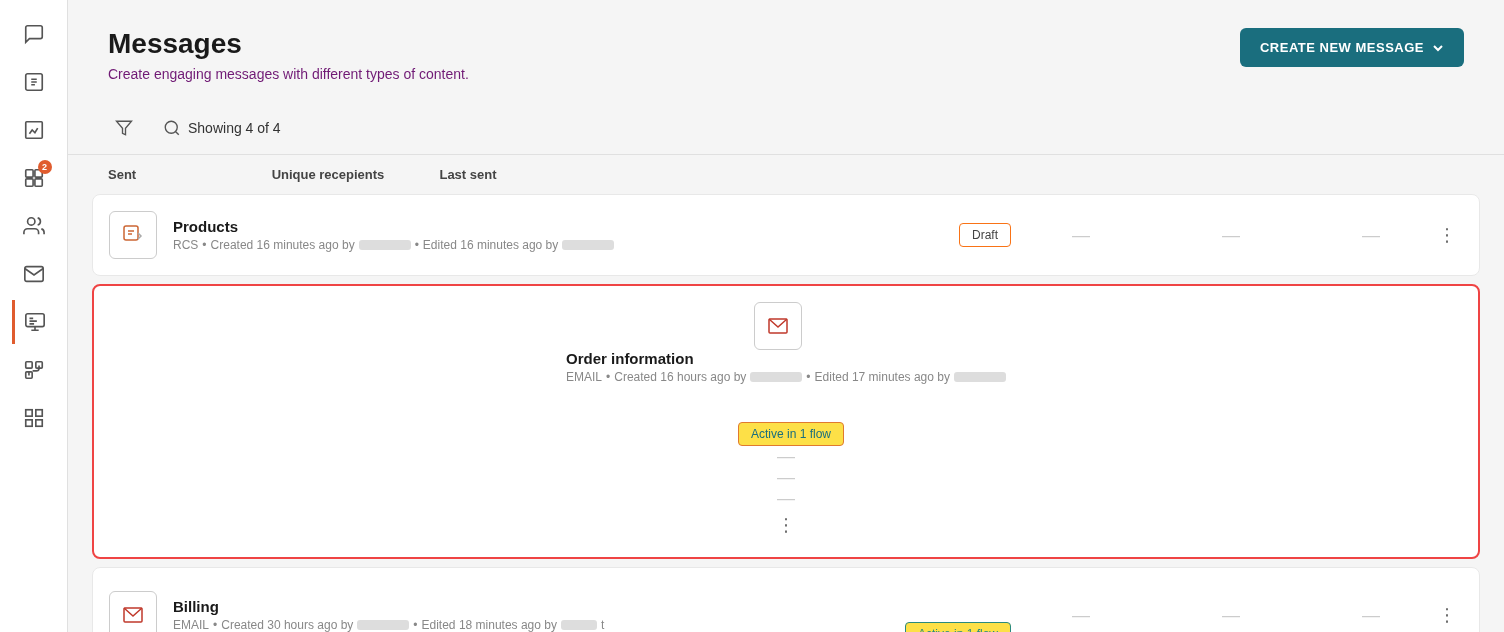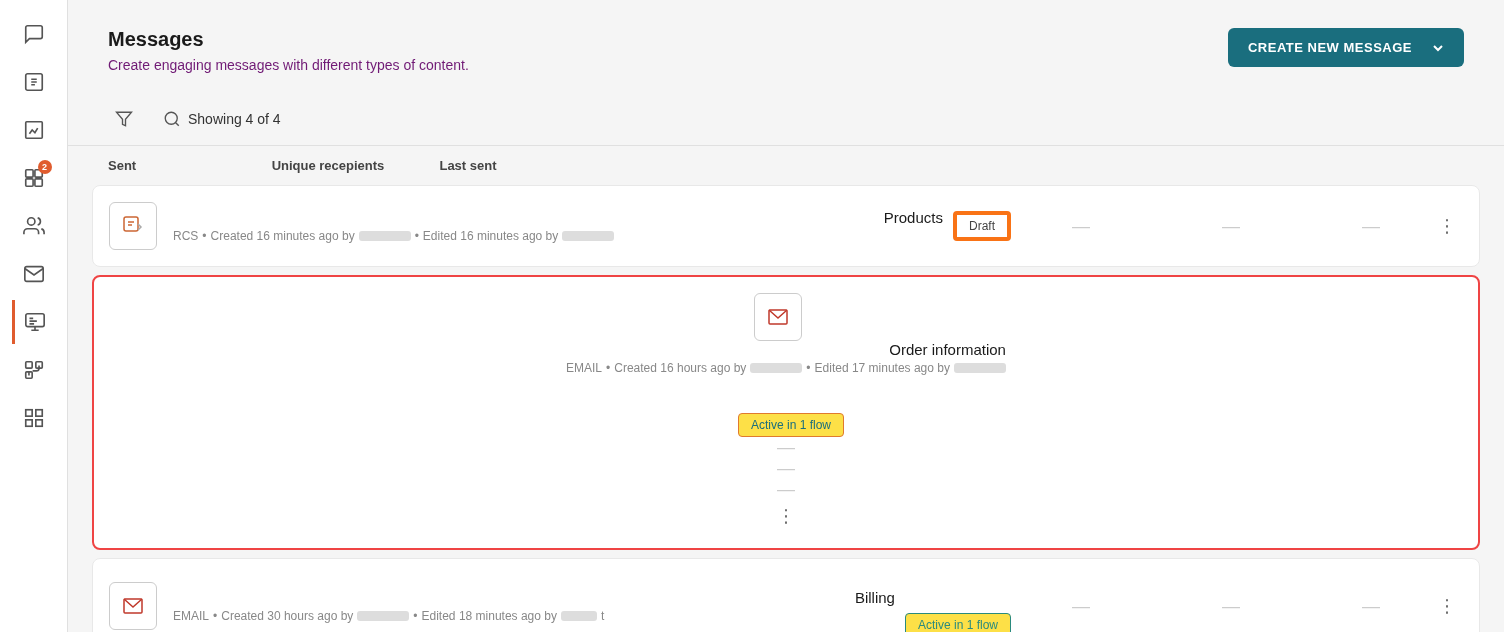--- a/index.html
+++ b/index.html
@@ -56,42 +56,42 @@
 
     
     .header {
       background: #f5f5f5;
       padding: 28px 40px 20px 40px;
       display: flex;
       align-items: flex-start;
       justify-content: space-between;
     }
     .header-left h1 {
-      font-size: 20px;
+      font-size: 28px;
       font-weight: 700;
       color: #1a1a1a;
       margin-bottom: 6px;
     }
     .header-left p {
       font-size: 14px;
       color: #701a75;
     }
     .create-btn {
       background: #1a6e7e;
       color: #fff;
       border: none;
       padding: 12px 20px;
       border-radius: 6px;
       font-size: 13px;
       font-weight: 700;
       letter-spacing: 0.5px;
       cursor: pointer;
       display: flex;
       align-items: center;
-      gap: 20px;
+      gap: 8px;
       white-space: nowrap;
     }
 
     
     .toolbar {
       padding: 10px 40px;
       display: flex;
       align-items: center;
       justify-content: flex-start;
       border-bottom: 1px solid #e0e0e0;
@@ -156,24 +156,23 @@
       display: flex;
       align-items: center;
       justify-content: center;
       margin-right: 16px;
       flex-shrink: 0;
       color: #888;
     }
     .msg-info { flex: 1; min-width: 0; }
     .msg-name {
       font-size: 15px;
-      font-weight: 400;
+      font-weight: 700;
       color: #1a1a1a;
       margin-bottom: 3px;
-      text-align: right;
     }
     .msg-meta {
       font-size: 12px;
       color: #888;
       display: flex;
       align-items: center;
       gap: 4px;
       flex-wrap: wrap;
     }
     .meta-blur {
@@ -197,21 +196,21 @@
       align-items: center;
       padding: 4px 12px;
       border-radius: 4px;
       font-size: 12px;
       font-weight: 500;
       margin-left: 10px;
       white-space: nowrap;
       flex-shrink: 0;
     }
     .badge-draft {
-      border: 4px solid #f97316;
+      border: 1px solid #f97316;
       color: #444;
       background: #fff;
     }
     .badge-active {
       border: 1px solid #2a8a7e;
       color: #2a8a7e;
       background: #fde047;
       margin-top: 38px;
     }
     .col-val {

